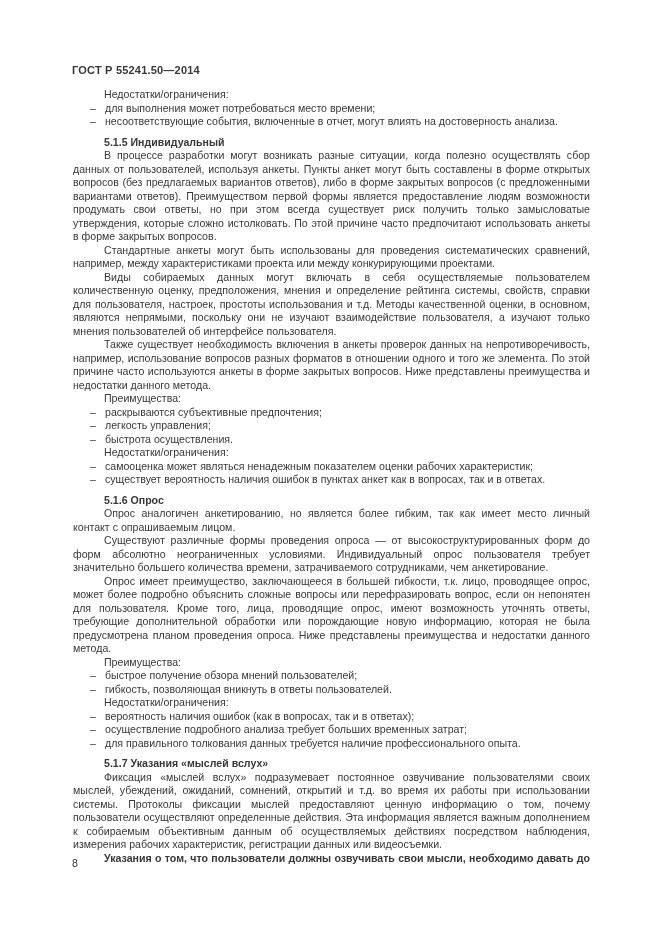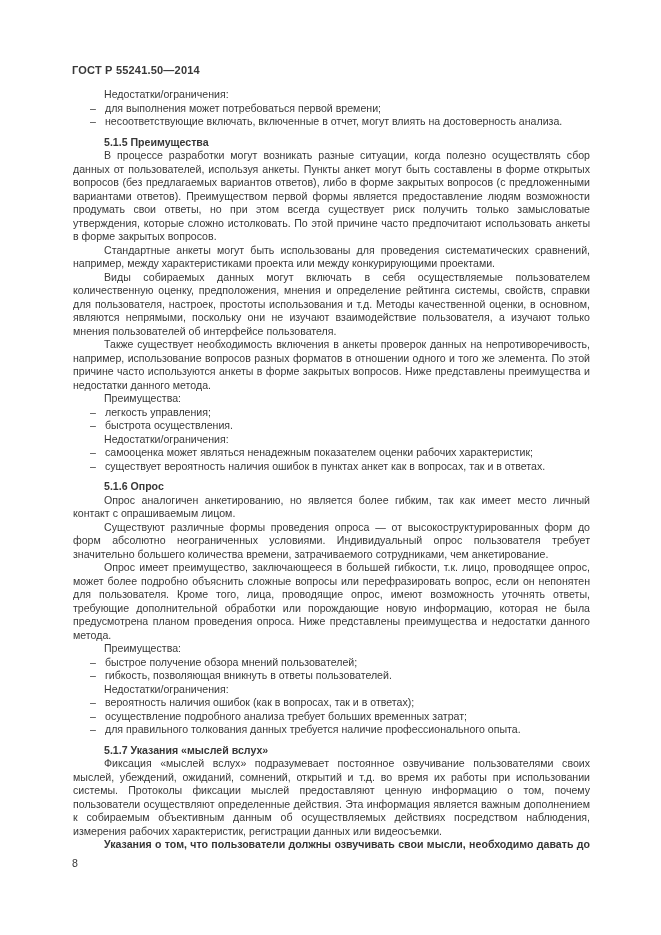--- a/index.html
+++ b/index.html
@@ -74,28 +74,29 @@
   }
 </style>
 </head>
 <body style="color: rgb(56, 56, 56); background: rgb(255, 255, 255);">
 
 <div class="page">
   <div class="running-header">ГОСТ Р 55241.50—2014</div>
 
   <div class="content" id="content">
       <div class="label">Недостатки/ограничения:</div>
-      <div class="li"><span class="dash">–</span><span>для выполнения может потребоваться первой времени;</span></div>
-      <div class="li"><span class="dash">–</span><span>несоответствующие включать, включенные в отчет, могут влиять на достоверность анализа.</span></div>
-      <div class="h">5.1.5 Преимущества</div>
+      <div class="li"><span class="dash">–</span><span>для выполнения может потребоваться место времени;</span></div>
+      <div class="li"><span class="dash">–</span><span>несоответствующие события, включенные в отчет, могут влиять на достоверность анализа.</span></div>
+      <div class="h">5.1.5 Индивидуальный</div>
       <div class="p">В процессе разработки могут возникать разные ситуации, когда полезно осуществлять сбор данных от пользователей, используя анкеты. Пункты анкет могут быть составлены в форме открытых вопросов (без предлагаемых вариантов ответов), либо в форме закрытых вопросов (с предложенными вариантами ответов). Преимуществом первой формы является предоставление людям возможности продумать свои ответы, но при этом всегда существует риск получить только замысловатые утверждения, которые сложно истолковать. По этой причине часто предпочитают использовать анкеты в форме закрытых вопросов.</div>
       <div class="p">Стандартные анкеты могут быть использованы для проведения систематических сравнений, например, между характеристиками проекта или между конкурирующими проектами.</div>
       <div class="p">Виды собираемых данных могут включать в себя осуществляемые пользователем количественную оценку, предположения, мнения и определение рейтинга системы, свойств, справки для пользователя, настроек, простоты использования и т.д. Методы качественной оценки, в основном, являются непрямыми, поскольку они не изучают взаимодействие пользователя, а изучают только мнения пользователей об интерфейсе пользователя.</div>
       <div class="p">Также существует необходимость включения в анкеты проверок данных на непротиворечивость, например, использование вопросов разных форматов в отношении одного и того же элемента. По этой причине часто используются анкеты в форме закрытых вопросов. Ниже представлены преимущества и недостатки данного метода.</div>
       <div class="label">Преимущества:</div>
+      <div class="li"><span class="dash">–</span><span>раскрываются субъективные предпочтения;</span></div>
       <div class="li"><span class="dash">–</span><span>легкость управления;</span></div>
       <div class="li"><span class="dash">–</span><span>быстрота осуществления.</span></div>
       <div class="label">Недостатки/ограничения:</div>
       <div class="li"><span class="dash">–</span><span>самооценка может являться ненадежным показателем оценки рабочих характеристик;</span></div>
       <div class="li"><span class="dash">–</span><span>существует вероятность наличия ошибок в пунктах анкет как в вопросах, так и в ответах.</span></div>
       <div class="h">5.1.6 Опрос</div>
       <div class="p">Опрос аналогичен анкетированию, но является более гибким, так как имеет место личный контакт с опрашиваемым лицом.</div>
       <div class="p">Существуют различные формы проведения опроса — от высокоструктурированных форм до форм абсолютно неограниченных условиями. Индивидуальный опрос пользователя требует значительно большего количества времени, затрачиваемого сотрудниками, чем анкетирование.</div>
       <div class="p">Опрос имеет преимущество, заключающееся в большей гибкости, т.к. лицо, проводящее опрос, может более подробно объяснить сложные вопросы или перефразировать вопрос, если он непонятен для пользователя. Кроме того, лица, проводящие опрос, имеют возможность уточнять ответы, требующие дополнительной обработки или порождающие новую информацию, которая не была предусмотрена планом проведения опроса. Ниже представлены преимущества и недостатки данного метода.</div>
       <div class="label">Преимущества:</div>

